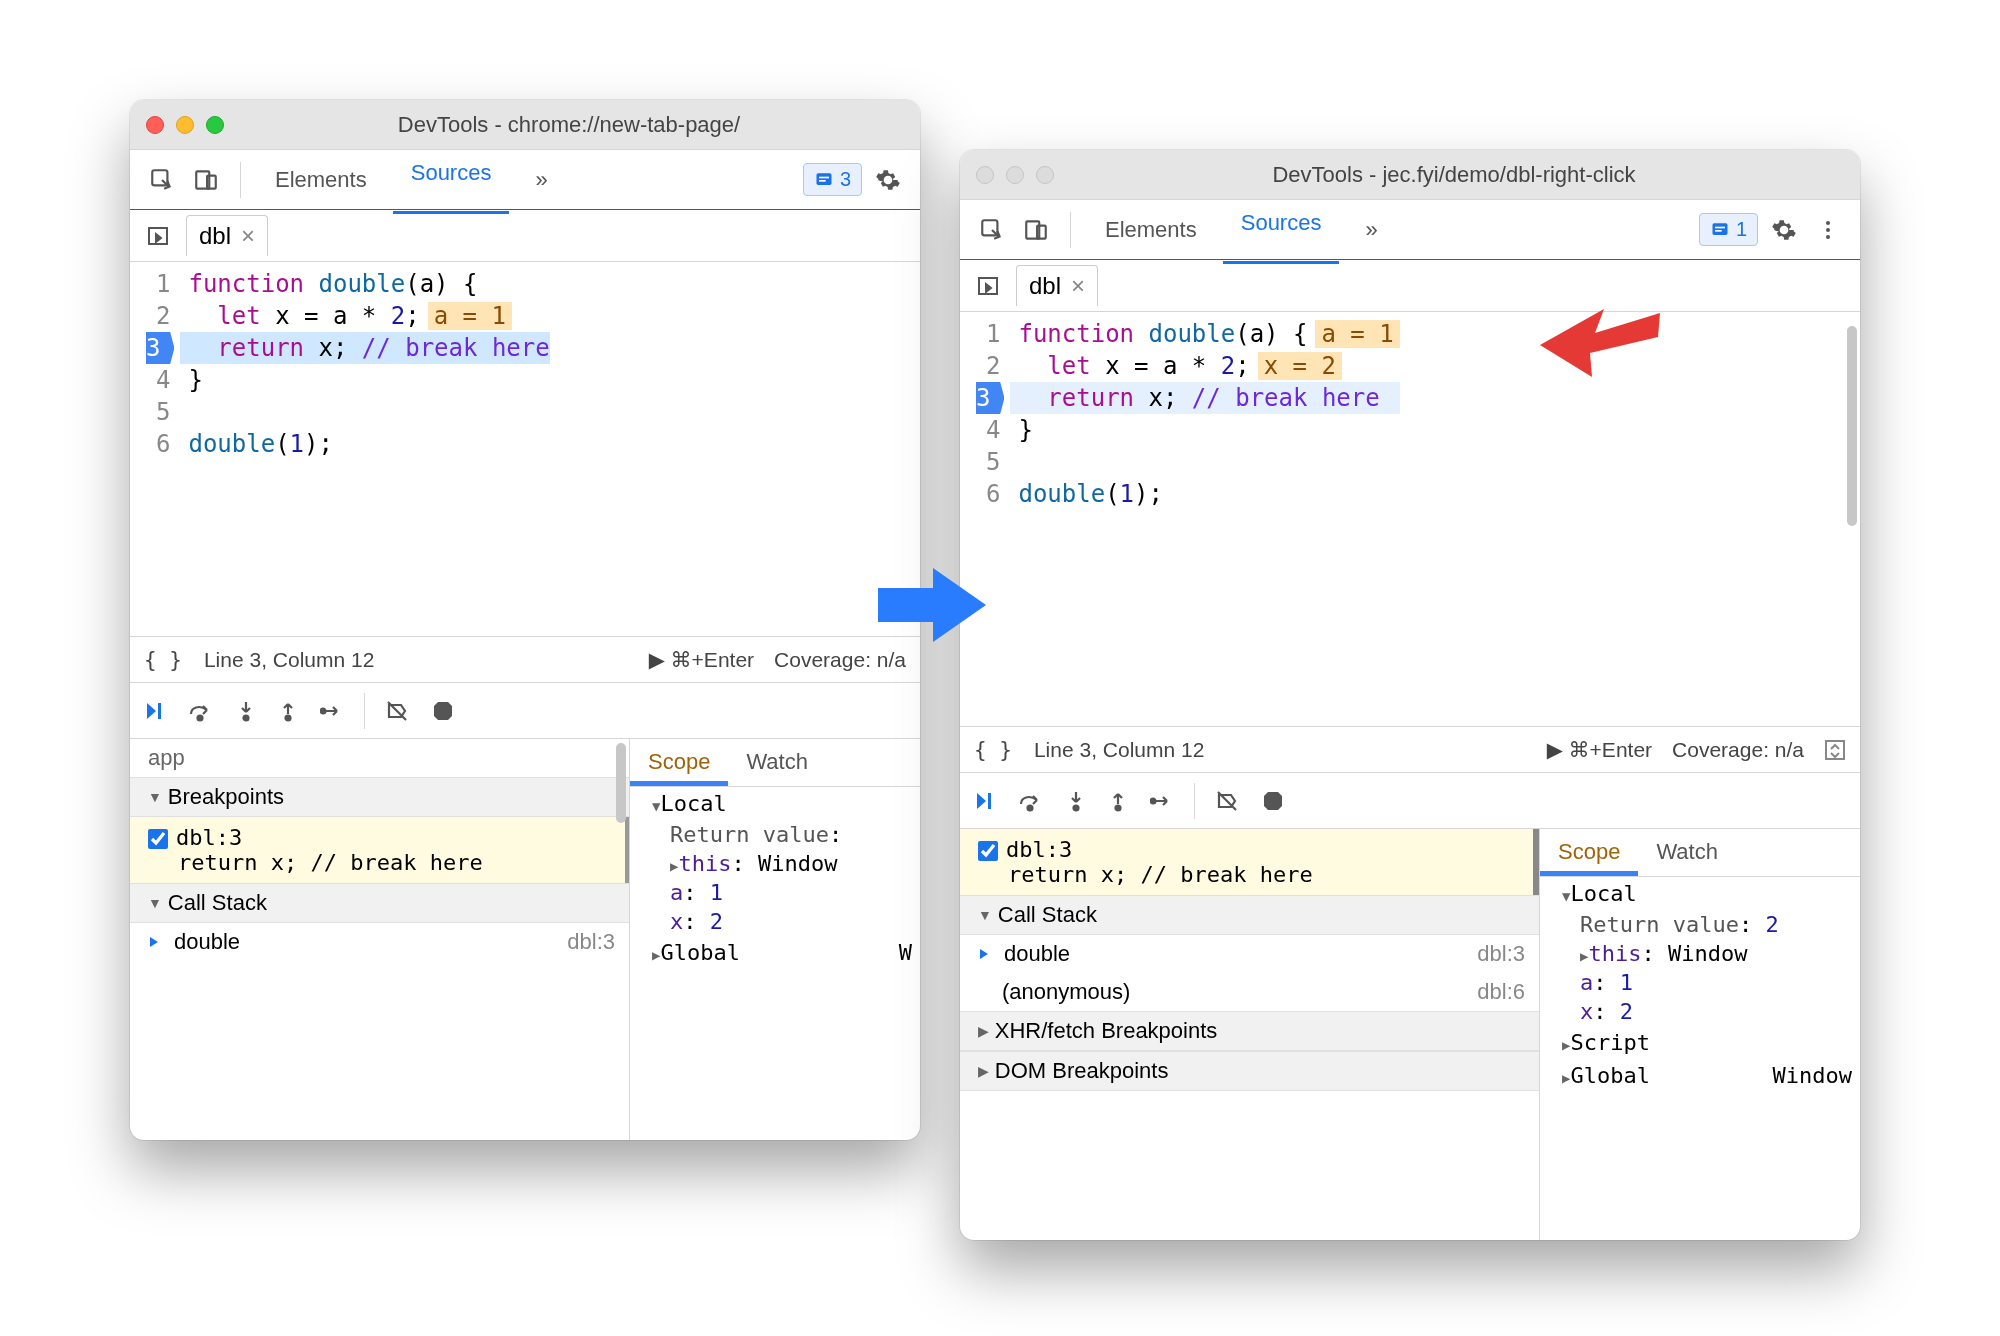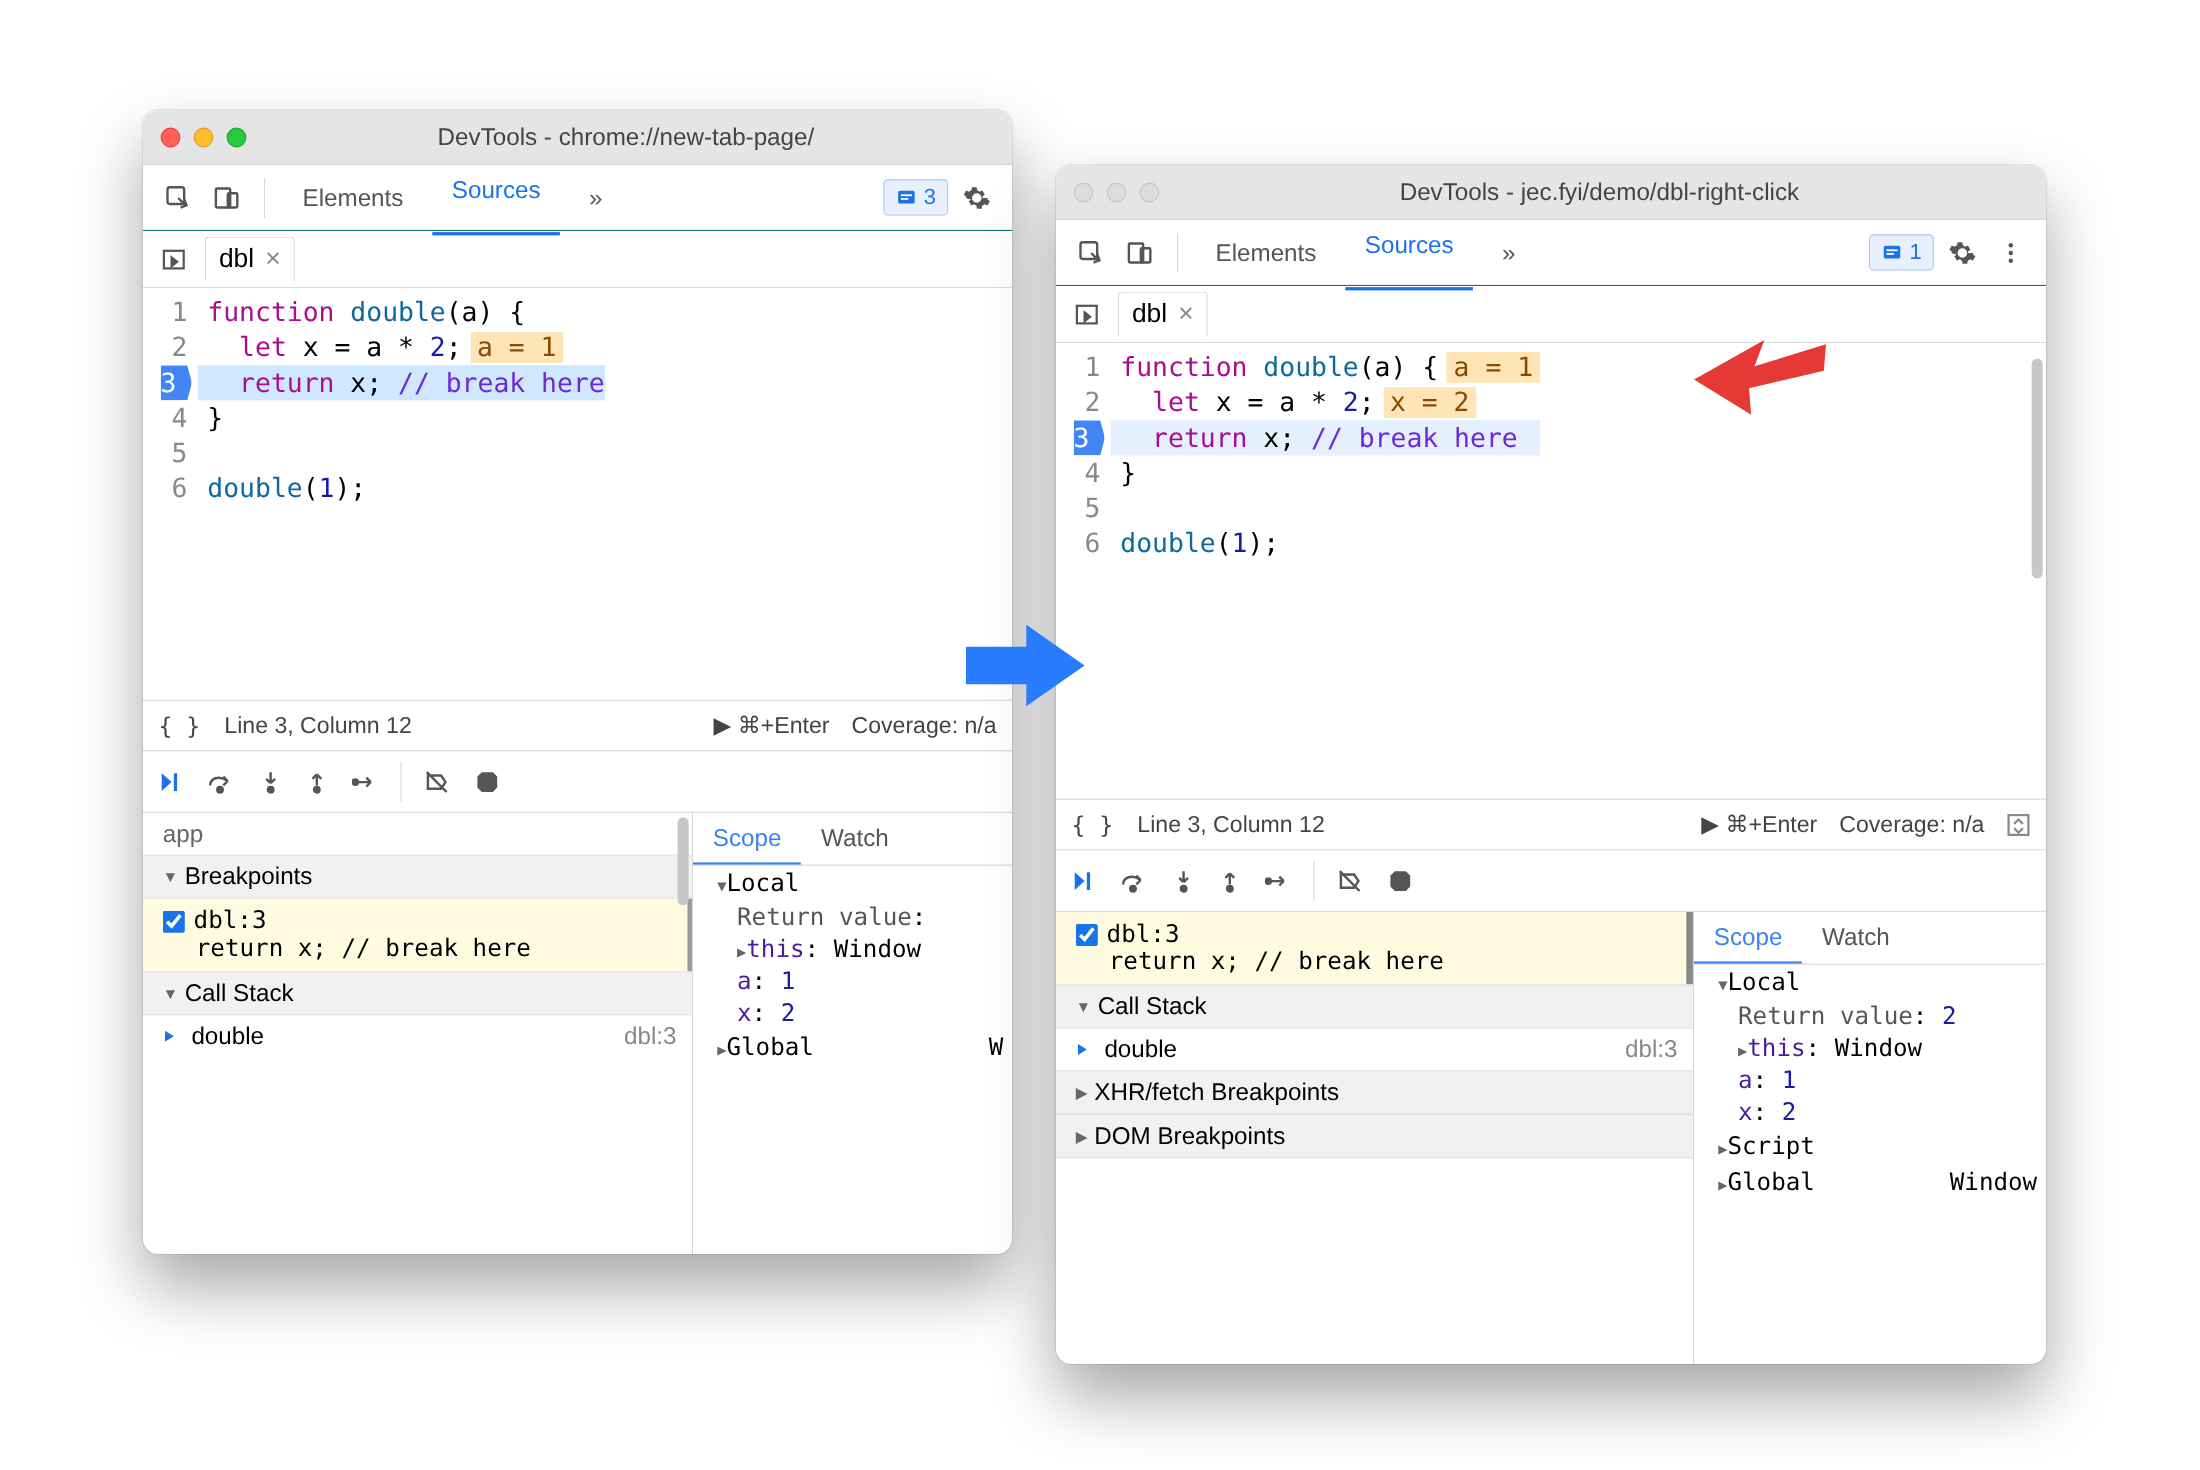--- a/index.html
+++ b/index.html
@@ -109,21 +109,21 @@
 
 .panels { display: flex; border-top: 1px solid #d6d6d6; flex: 1; min-height: 0; }
 .left-panel { flex: 1; border-right: 1px solid #d6d6d6; overflow: hidden; font-size: 22px; }
 .right-panel { width: 290px; overflow: hidden; font-size: 22px; }
 .win2 .right-panel { width: 320px; }
 
 .panel-tabs {
   display: flex; border-bottom: 1px solid #d6d6d6; height: 48px;
 }
 .panel-tabs .ptab { padding: 10px 18px; color: #555; }
-.panel-tabs .ptab.active { color: #3b82f6; border-bottom: 2px solid #3b82f6; }
+.panel-tabs .ptab.active { color: #a16207; border-bottom: 5px solid #3b82f6; }
 
 .tree-row {
   padding: 4px 8px 4px 18px; display: flex; align-items: center; gap: 6px;
   font-family: Menlo, Monaco, Consolas, monospace; font-size: 22px; line-height: 30px;
 }
 .tree-row.header { background: #f1f1f1; border-top: 1px solid #e0e0e0; border-bottom: 1px solid #e0e0e0; font-family: inherit; }
 .tree-arrow { font-size: 14px; color: #666; }
 .bpitem {
   background: #fffbe1; padding: 8px 12px 8px 18px; font-family: Menlo, Monaco, Consolas, monospace;
   border-right: 4px solid #999;
@@ -500,20 +500,26 @@
         </div>
       <div class="stack-row">
         <span class="fn-name">
             <svg width="16" height="16" fill="#1a73e8">
               <path d="M2 3v10l8-5z"></path>
             </svg>
             <span>double</span>
           </span>
         <span class="loc">dbl:3</span>
       </div>
+      <div class="stack-row">
+        <span class="fn-name" style="padding-left:24px">
+            <span>(anonymous)</span>
+          </span>
+        <span class="loc">dbl:6</span>
+      </div>
       <div class="tree-row header">
           <span class="tree-arrow">▶</span>
           <span>XHR/fetch Breakpoints</span>
         </div>
       <div class="tree-row header">
           <span class="tree-arrow">▶</span>
           <span>DOM Breakpoints</span>
         </div>
     </div>
     <div class="right-panel">

